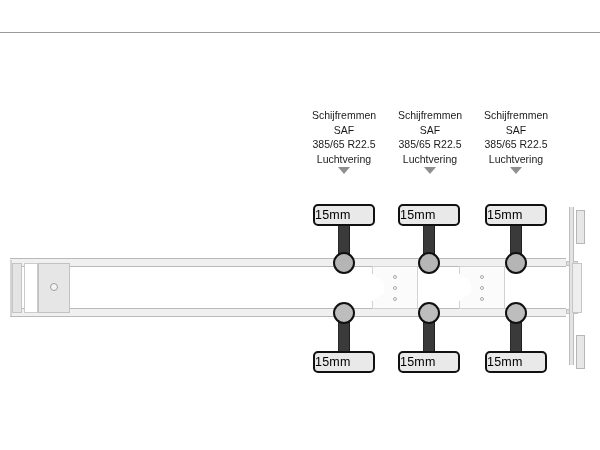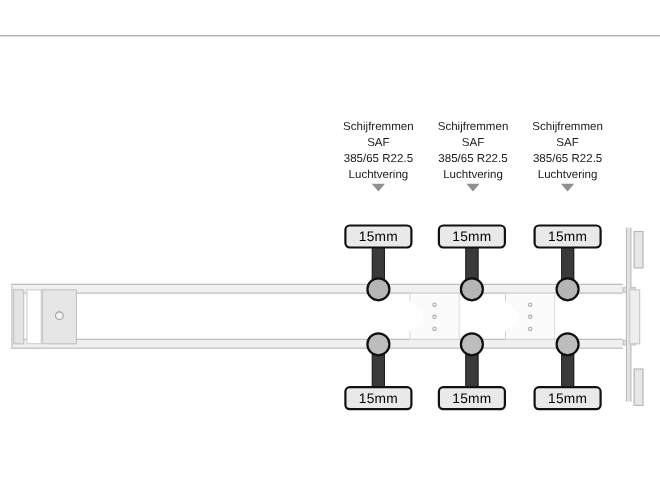--- a/index.html
+++ b/index.html
@@ -85,21 +85,21 @@
     position: absolute;
     width: 62px;
     height: 22px;
     box-sizing: border-box;
     border: 2px solid #111111;
     border-radius: 5px;
     background: #e9e9e9;
     color: #000000;
     font-size: 12.5px;
     line-height: 18px;
-    text-align: center;
+    text-align: left;
     letter-spacing: 0.2px;
   }
 
   
   .rail {
     position: absolute;
     box-sizing: border-box;
     background: #f0f0f0;
     border-top: 1px solid #b9b9b9;
     border-bottom: 1px solid #b9b9b9;

